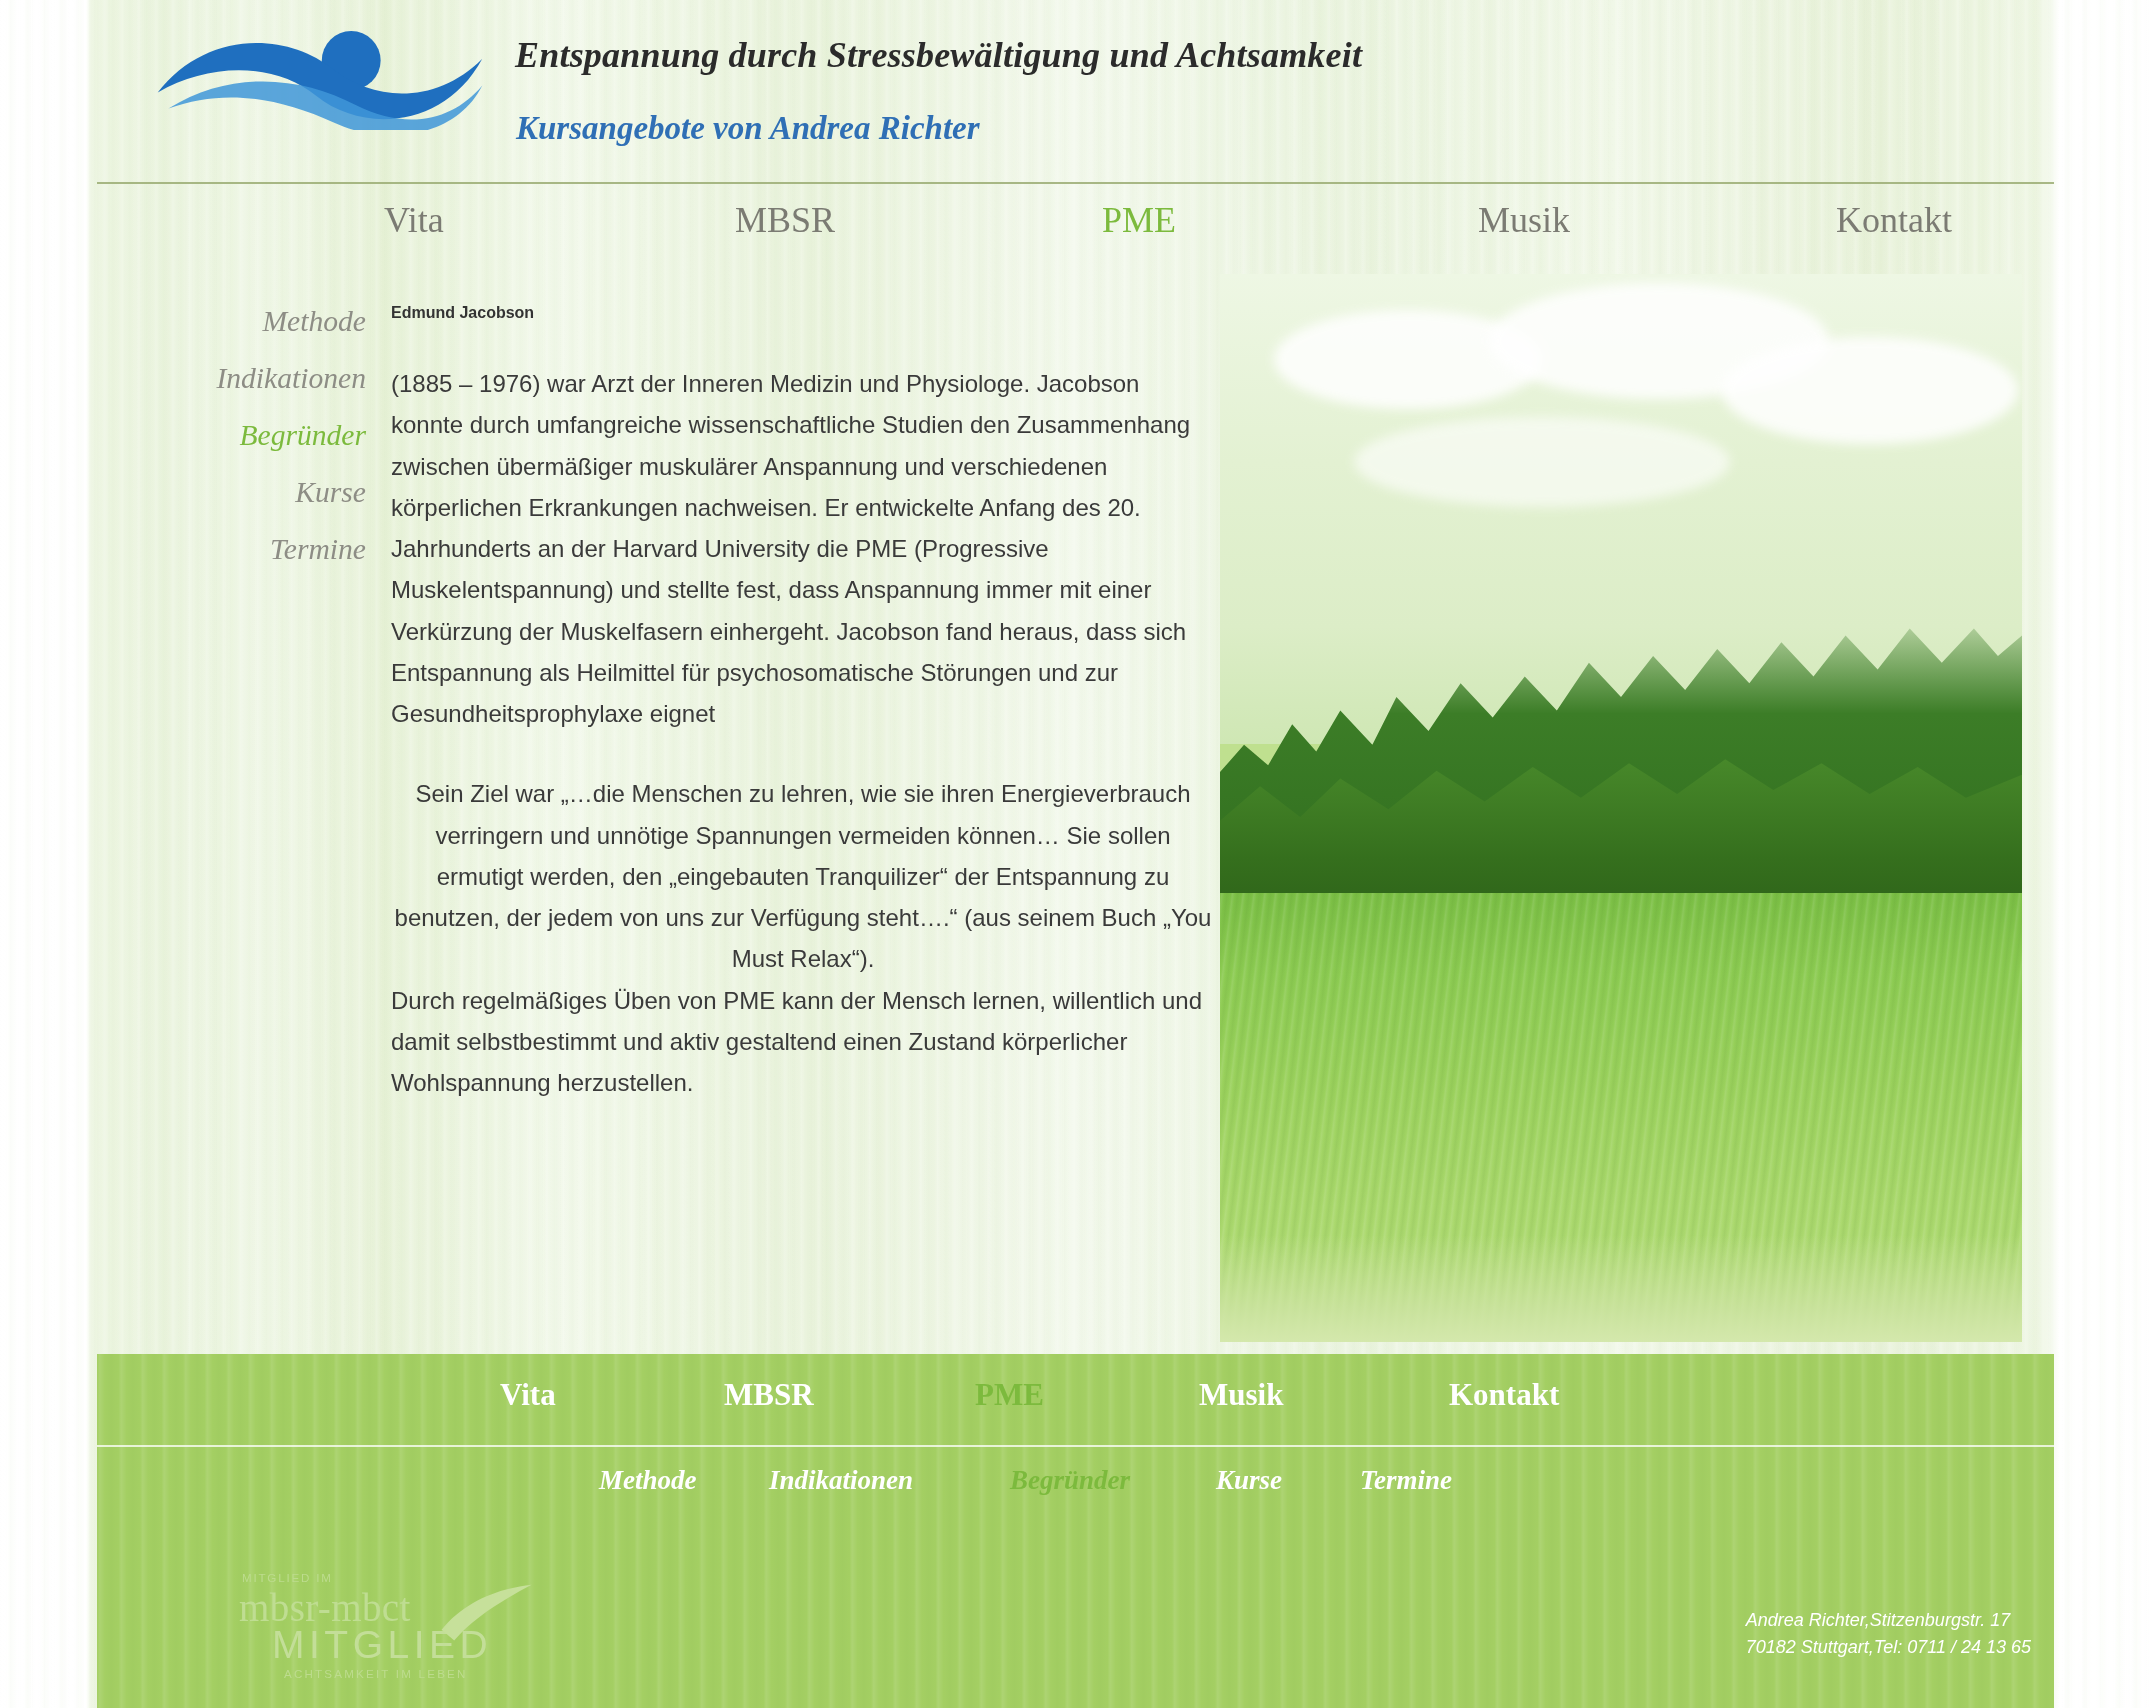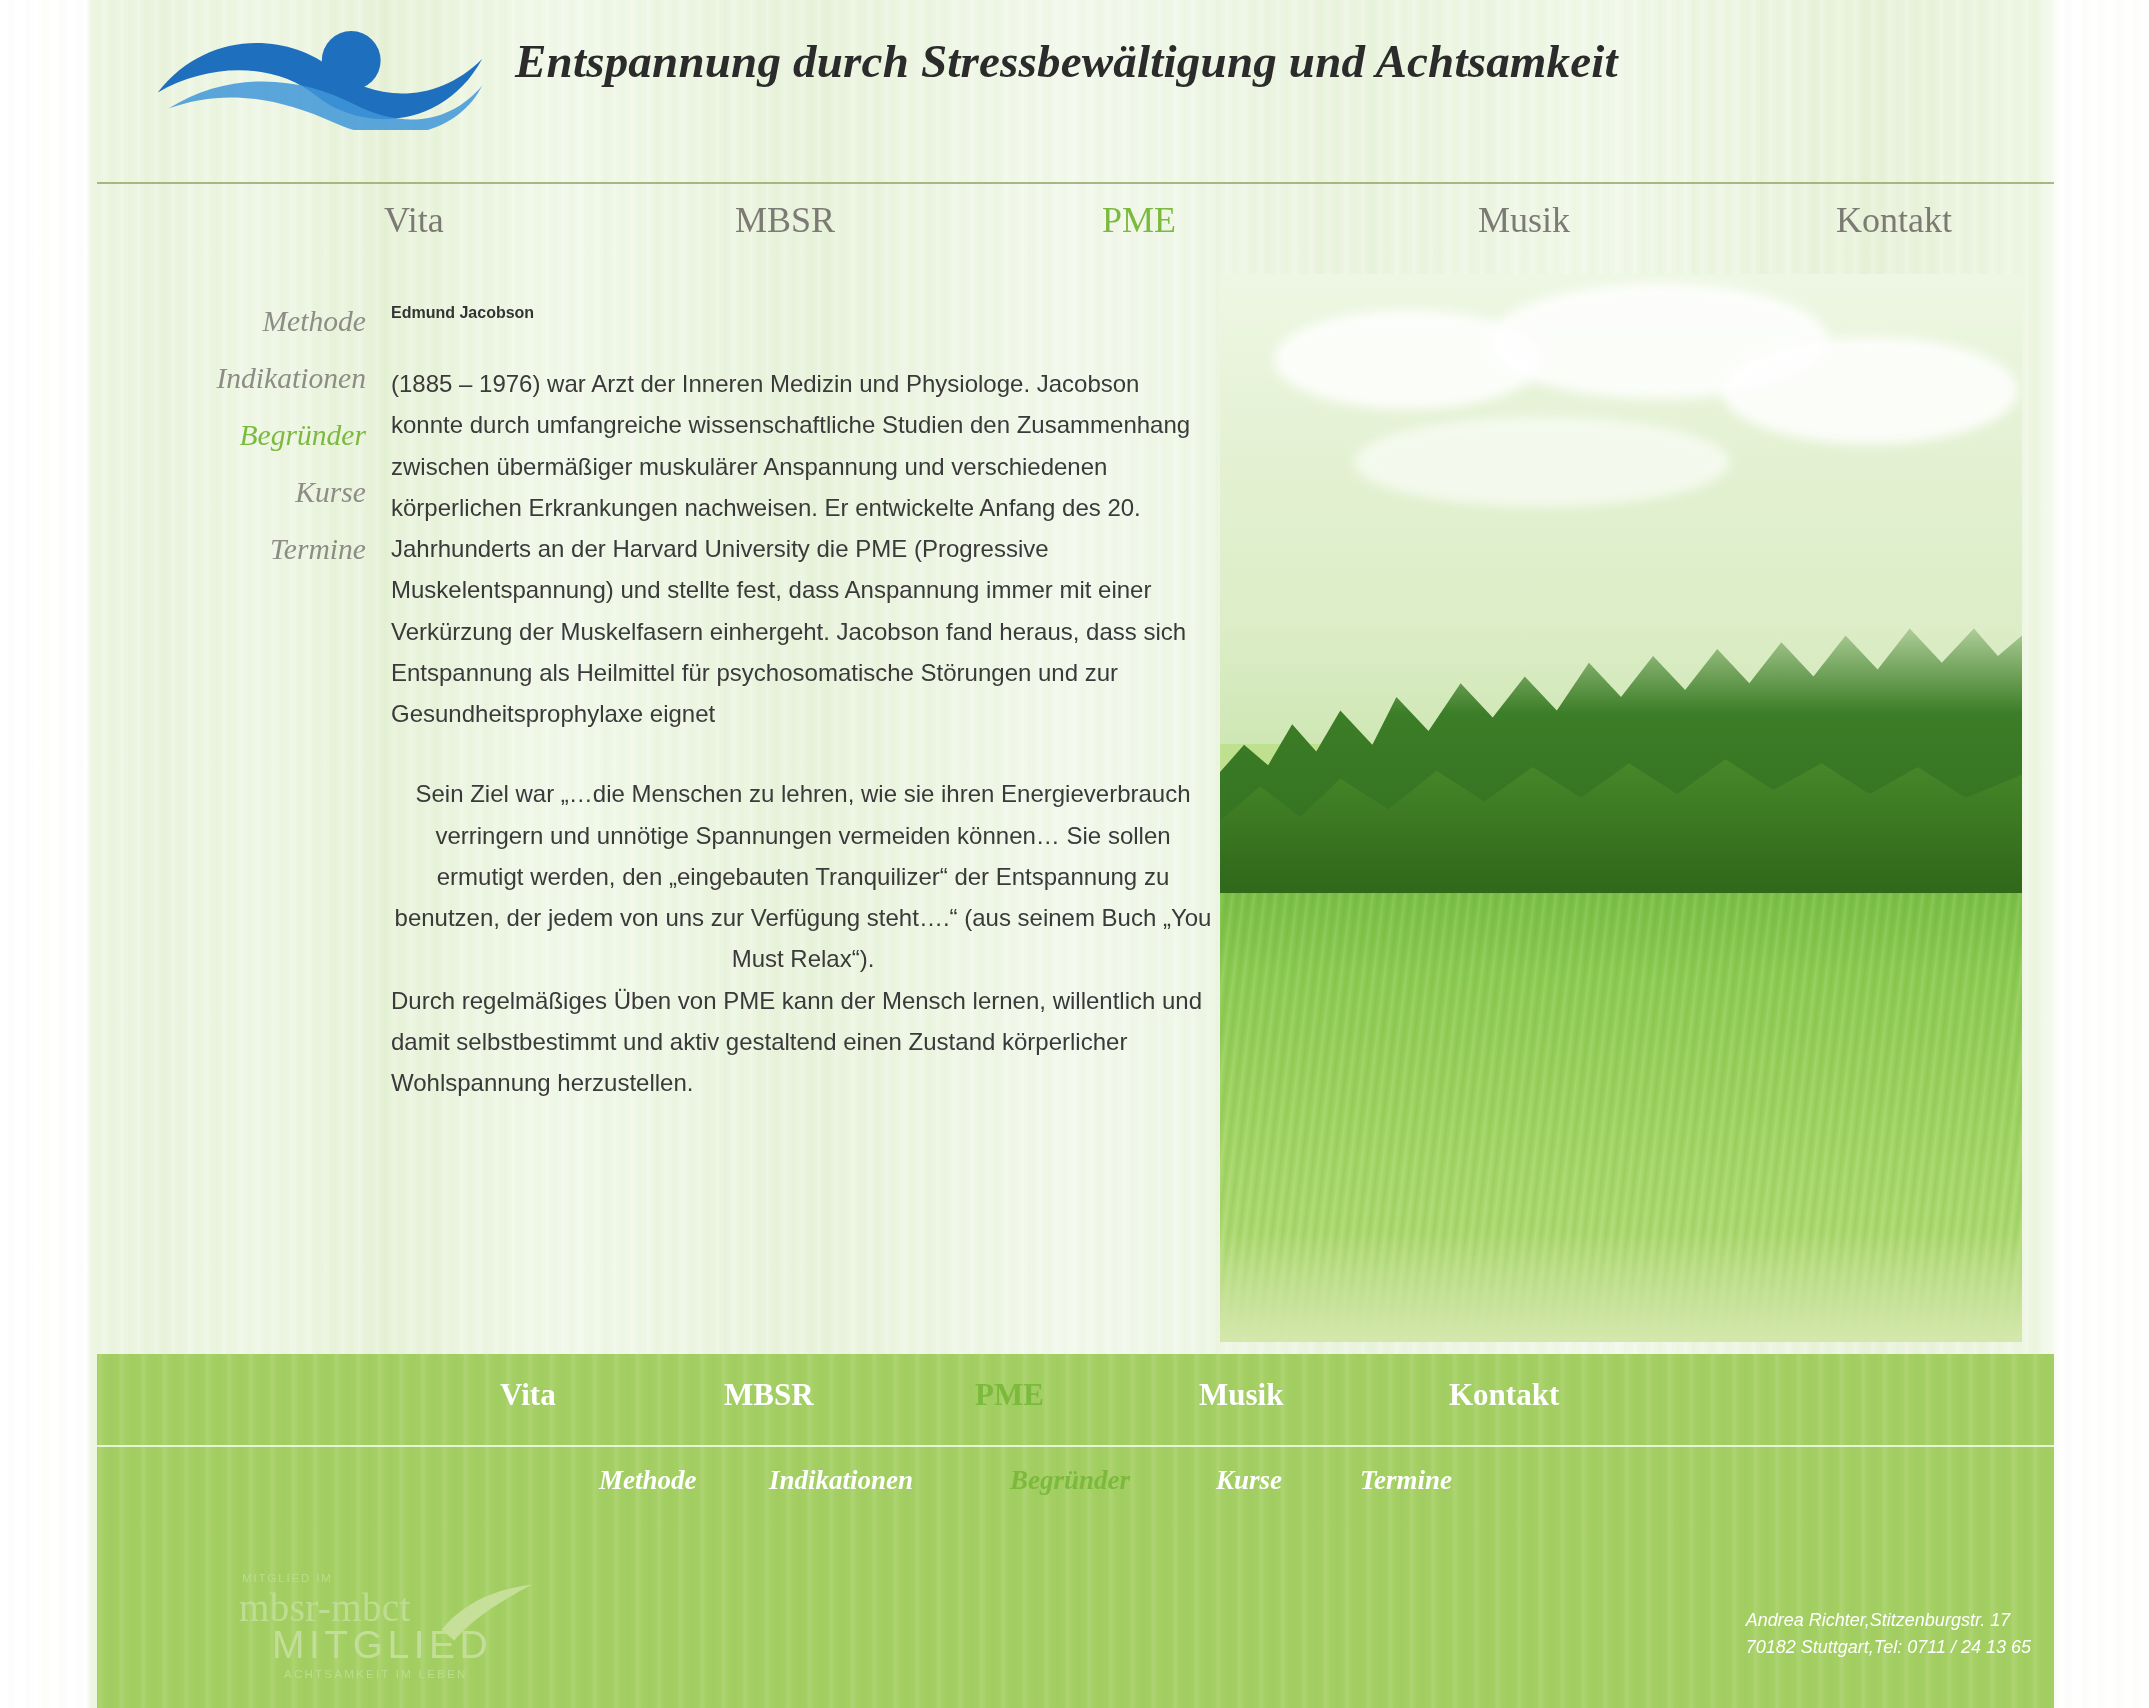--- a/index.html
+++ b/index.html
@@ -69,21 +69,21 @@
     width: 340px;
     height: 107px;
   }
   .brand-title {
     position: absolute;
     left: 515px;
     top: 34px;
     font-family: "Liberation Serif", serif;
     font-style: italic;
     font-weight: bold;
-    font-size: 47px;
+    font-size: 36px;
     color: #2b2b2b;
     letter-spacing: 0.2px;
     white-space: nowrap;
   }
   .brand-sub {
     position: absolute;
     left: 516px;
     top: 110px;
     font-family: "Liberation Serif", serif;
     font-style: italic;
@@ -364,20 +364,21 @@
     <div class="logo">
       <svg width="340" height="107" viewBox="0 0 380 120" xmlns="http://www.w3.org/2000/svg">
         <circle cx="225" cy="42" r="33" fill="#1f6fbf"></circle>
         <path d="M8 78 C 60 10, 150 8, 205 52 C 250 88, 320 92, 372 40
                  C 330 118, 238 124, 186 82 C 140 44, 66 44, 8 78 Z" fill="#1f6fbf"></path>
         <path d="M20 96 C 90 52, 170 60, 230 92 C 290 122, 340 108, 372 70
                  C 344 126, 268 140, 206 112 C 140 82, 80 74, 20 96 Z" fill="#3f97d8" opacity="0.85"></path>
       </svg>
     </div>
     <div class="brand-title">Entspannung durch Stressbewältigung und Achtsamkeit</div>
+    <div class="brand-sub">Kursangebote von Andrea Richter</div>
   </div>
   <div class="header-rule"></div>
 
   <div class="topnav">
     <div class="item" style="left:287px">Vita</div>
     <div class="item" style="left:638px">MBSR</div>
     <div class="item active" style="left:1005px">PME</div>
     <div class="item" style="left:1381px">Musik</div>
     <div class="item" style="left:1739px">Kontakt</div>
   </div>

